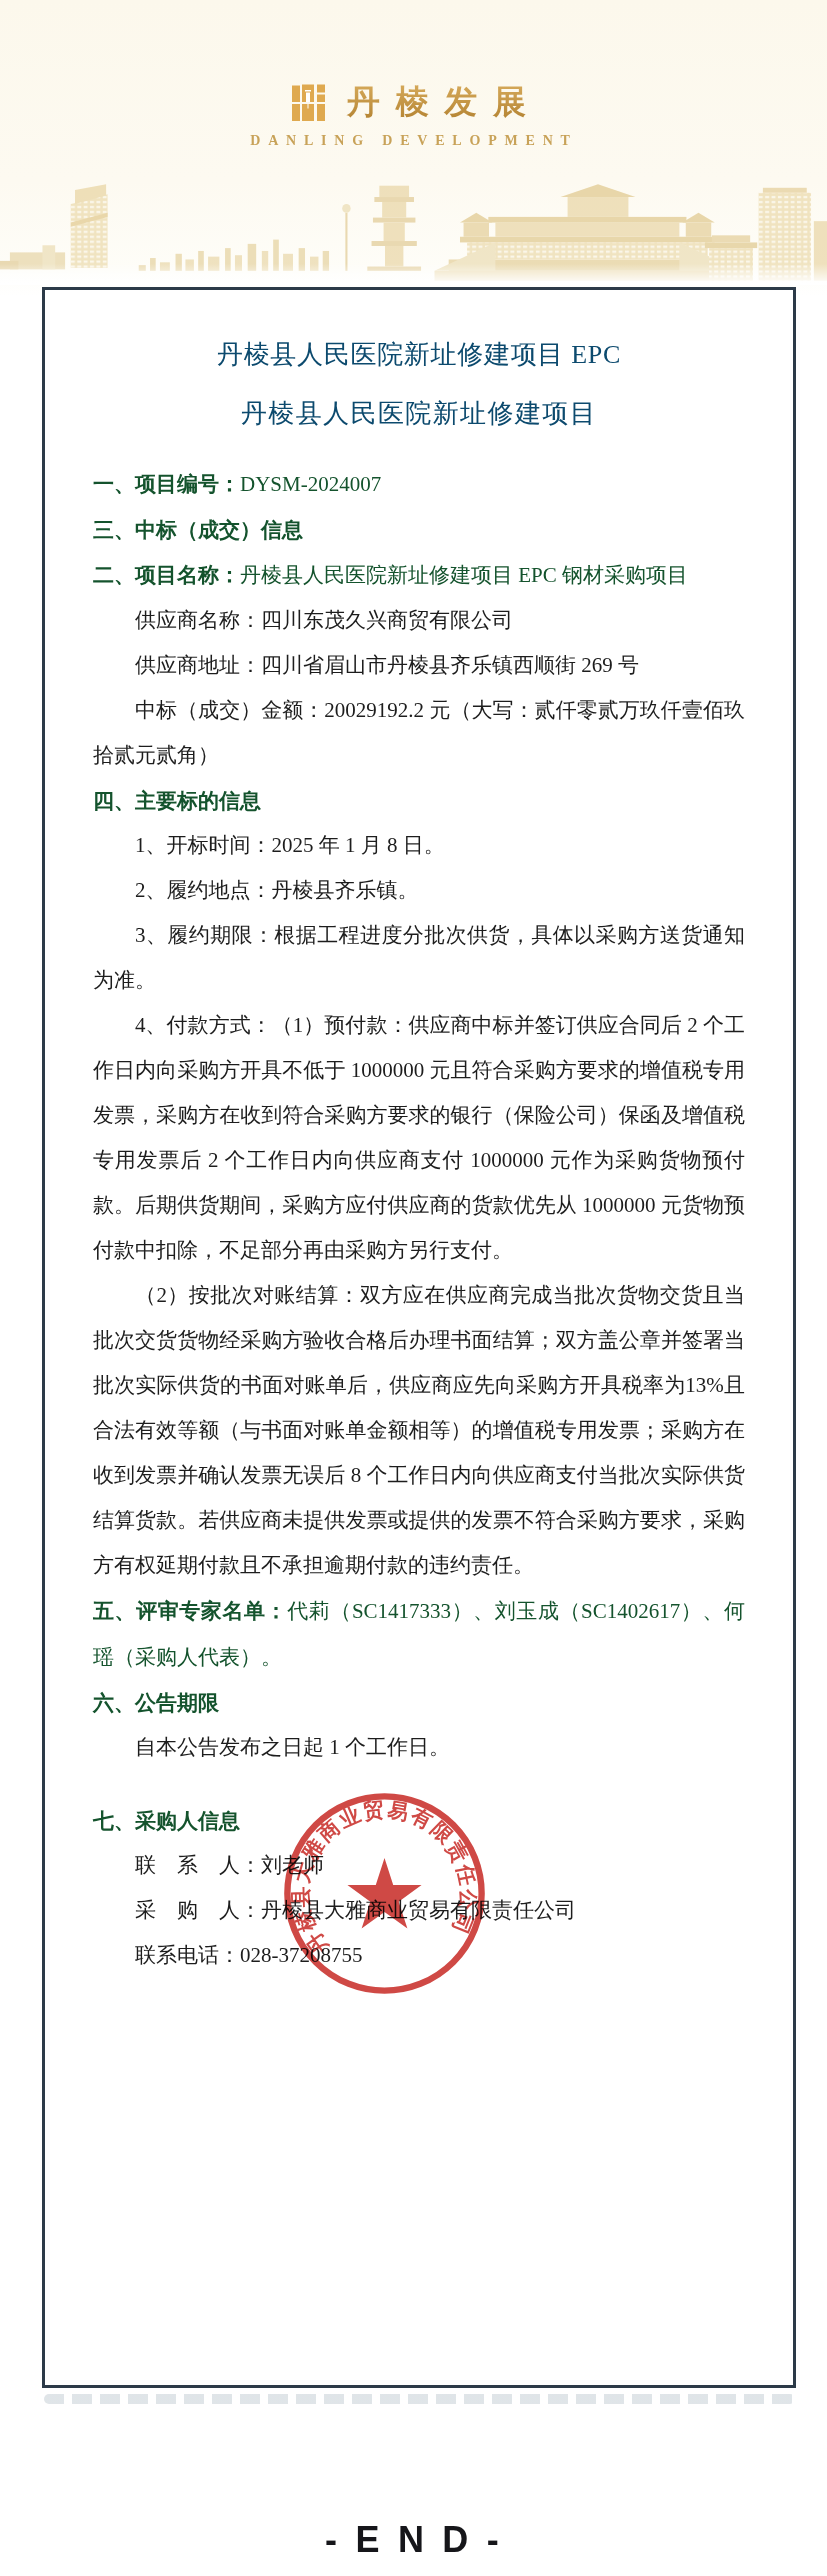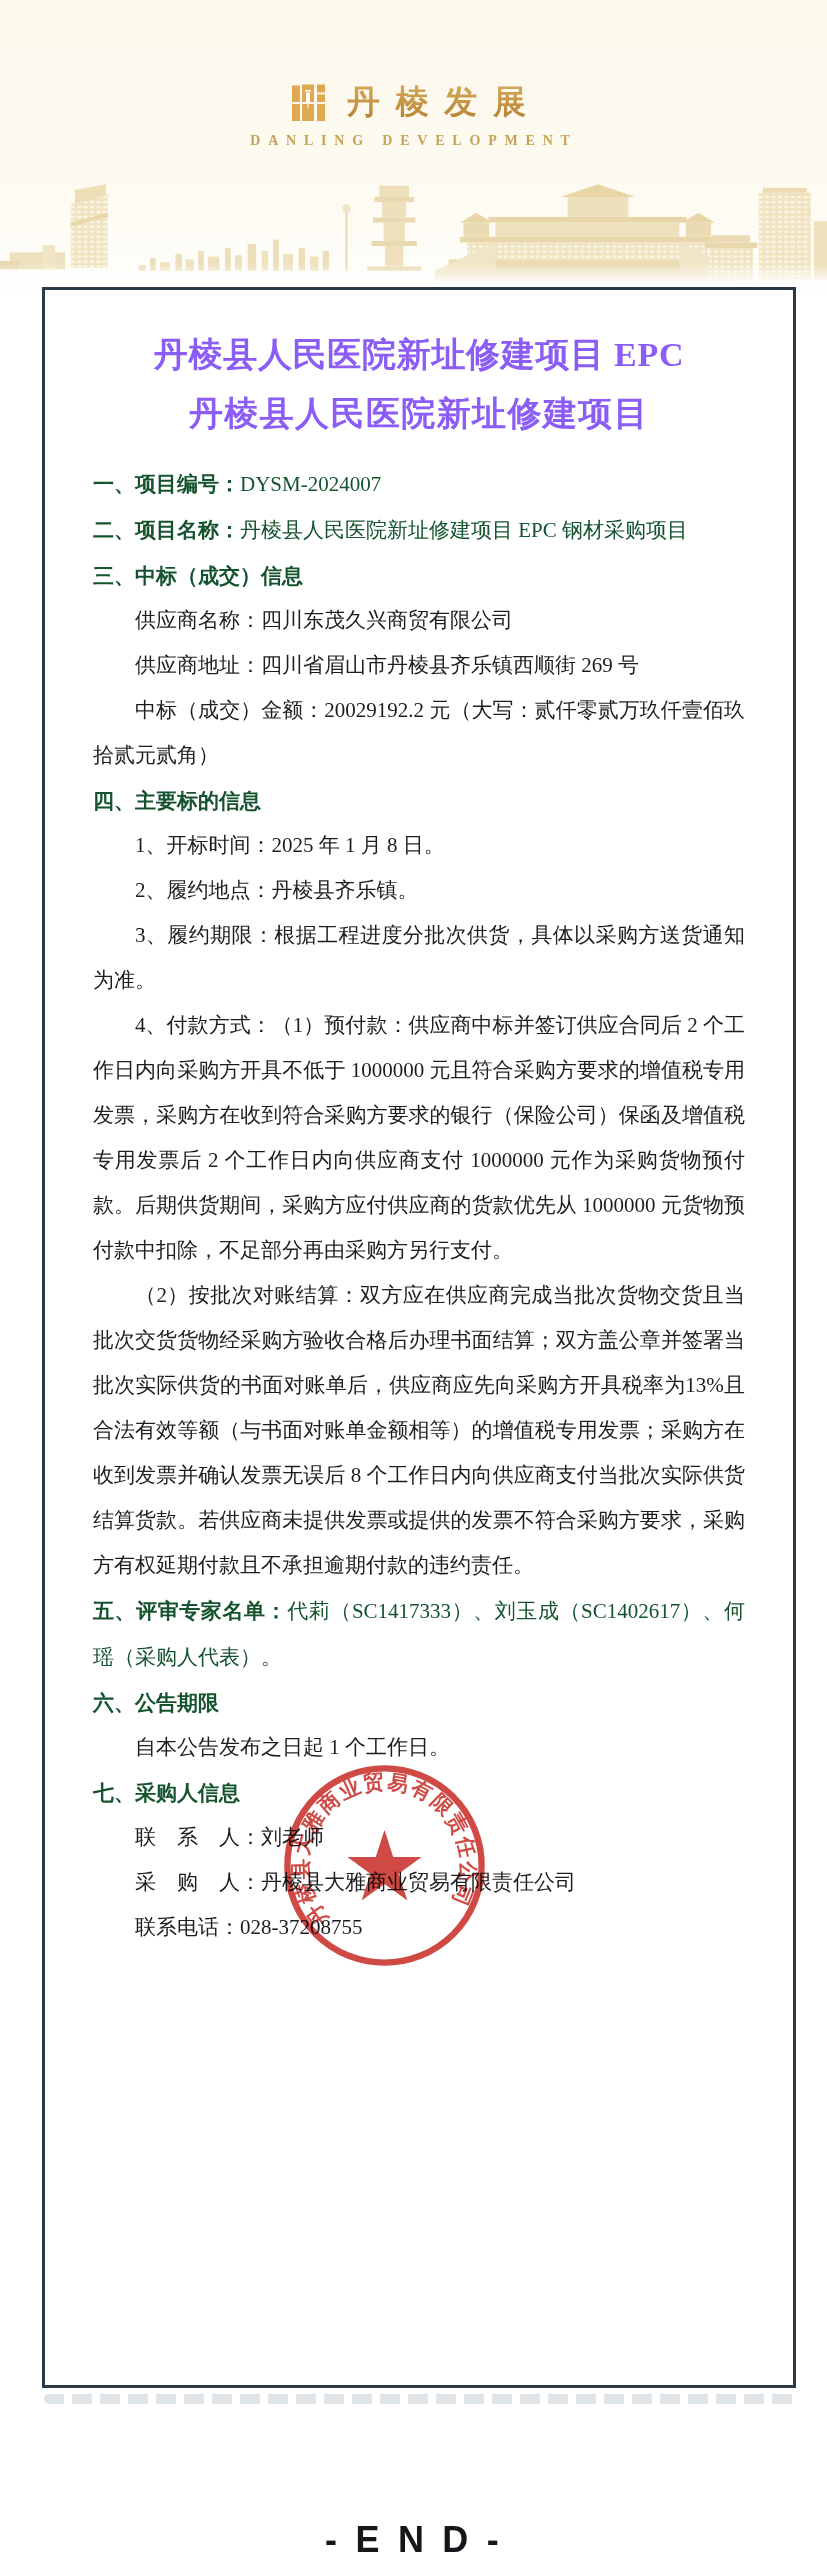--- a/index.html
+++ b/index.html
@@ -32,33 +32,33 @@
   
   .doc-box{
     position:absolute;top:287px;left:42px;
     width:754px;height:2101px;
     box-sizing:border-box;
     border:3.5px solid #2c3a48;
     background:#ffffff;
     padding:35px 48px 0 48px;
   }
   .doc-title{
-    text-align:center;font-weight:bold;font-size:34px;line-height:59px;
-    color:#8b5cf6;letter-spacing:0.7px;
+    text-align:center;font-weight:normal;font-size:26px;line-height:59px;
+    color:#0c4a6e;letter-spacing:0.7px;
   }
   .doc-title .t2{letter-spacing:1.4px;}
   .doc-body{margin-top:18.4px;font-size:21px;line-height:45px;text-align:justify;}
   .doc-body p{margin:0;}
   .sec{
     font-family:"Liberation Sans","DejaVu Sans",sans-serif;
     font-weight:700;color:#14532d;margin-top:5px;
   }
   .sec .val{font-family:"Liberation Serif","DejaVu Serif",serif;font-weight:normal;}
   .ind{text-indent:2em;}
-  .sec7-wrap{position:relative;}
+  .sec7-wrap{position:relative;margin-top:28px;}
   
   .stamp{position:absolute;left:188px;top:-8.5px;width:207px;height:207px;
          opacity:0.88;mix-blend-mode:multiply;pointer-events:none;}
   
   .deco-row{
     position:absolute;top:2394px;left:44px;width:751px;height:10px;border-radius:5px;
     background:repeating-linear-gradient(90deg,rgba(165,180,190,0.35) 0 20px,rgba(165,180,190,0) 20px 28px);
   }
   .end-mark{
     position:absolute;top:2499px;left:0;width:100%;text-align:center;
@@ -173,22 +173,22 @@
   </svg>
 
   <main class="doc-box">
     <h1 class="doc-title" style="margin:0;">
       <div class="t1">丹棱县人民医院新址修建项目 EPC</div>
       <div class="t2">丹棱县人民医院新址修建项目</div>
     </h1>
 
     <div class="doc-body">
       <p class="sec"><span>一、项目编号：</span><span class="val">DYSM-2024007</span></p>
+      <p class="sec">三、中标（成交）信息</p>
       <p class="sec"><span>二、项目名称：</span><span class="val">丹棱县人民医院新址修建项目 EPC 钢材采购项目</span></p>
-      <p class="sec">三、中标（成交）信息</p>
       <p class="ind">供应商名称：四川东茂久兴商贸有限公司</p>
       <p class="ind">供应商地址：四川省眉山市丹棱县齐乐镇西顺街 269 号</p>
       <p class="ind">中标（成交）金额：20029192.2 元（大写：贰仟零贰万玖仟壹佰玖拾贰元贰角）</p>
       <p class="sec">四、主要标的信息</p>
       <p class="ind">1、开标时间：2025 年 1 月 8 日。</p>
       <p class="ind">2、履约地点：丹棱县齐乐镇。</p>
       <p class="ind">3、履约期限：根据工程进度分批次供货，具体以采购方送货通知为准。</p>
       <p class="ind">4、付款方式：（1）预付款：供应商中标并签订供应合同后 2 个工作日内向采购方开具不低于 1000000 元且符合采购方要求的增值税专用发票，采购方在收到符合采购方要求的银行（保险公司）保函及增值税专用发票后 2 个工作日内向供应商支付 1000000 元作为采购货物预付款。后期供货期间，采购方应付供应商的货款优先从 1000000 元货物预付款中扣除，不足部分再由采购方另行支付。</p>
       <p class="ind">（2）按批次对账结算：双方应在供应商完成当批次货物交货且当批次交货货物经采购方验收合格后办理书面结算；双方盖公章并签署当批次实际供货的书面对账单后，供应商应先向采购方开具税率为13%且合法有效等额（与书面对账单金额相等）的增值税专用发票；采购方在收到发票并确认发票无误后 8 个工作日内向供应商支付当批次实际供货结算货款。若供应商未提供发票或提供的发票不符合采购方要求，采购方有权延期付款且不承担逾期付款的违约责任。</p>
       <p class="sec"><span>五、评审专家名单：</span><span class="val">代莉（SC1417333）、刘玉成（SC1402617）、何瑶（采购人代表）。</span></p>

